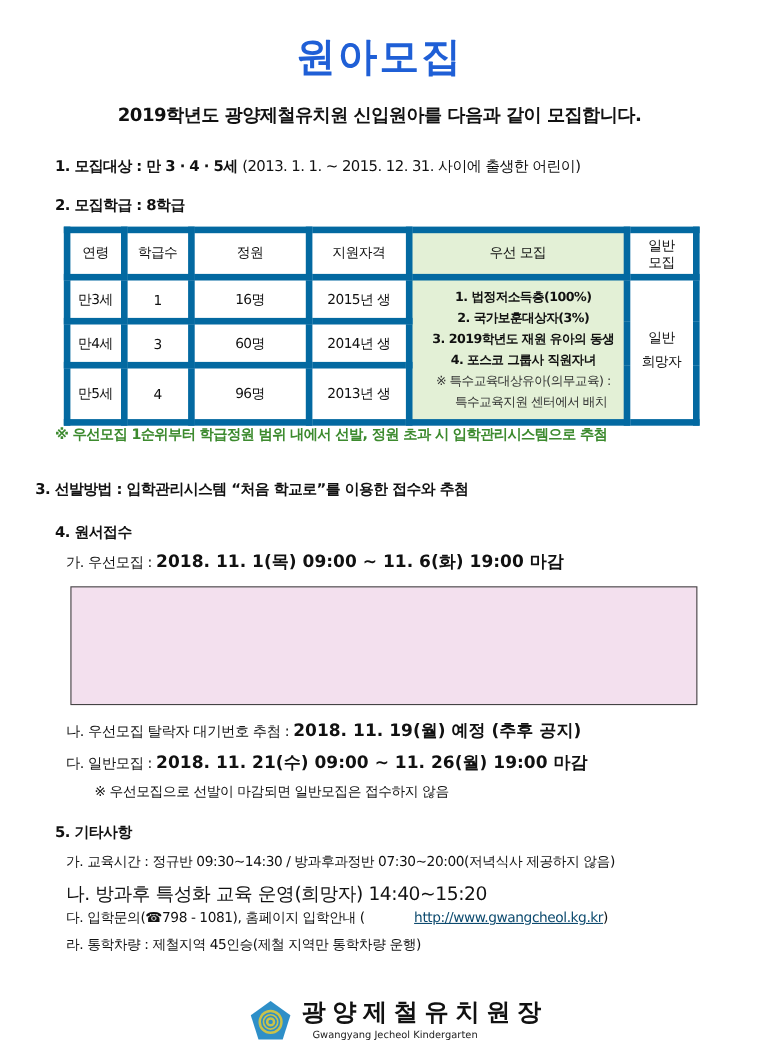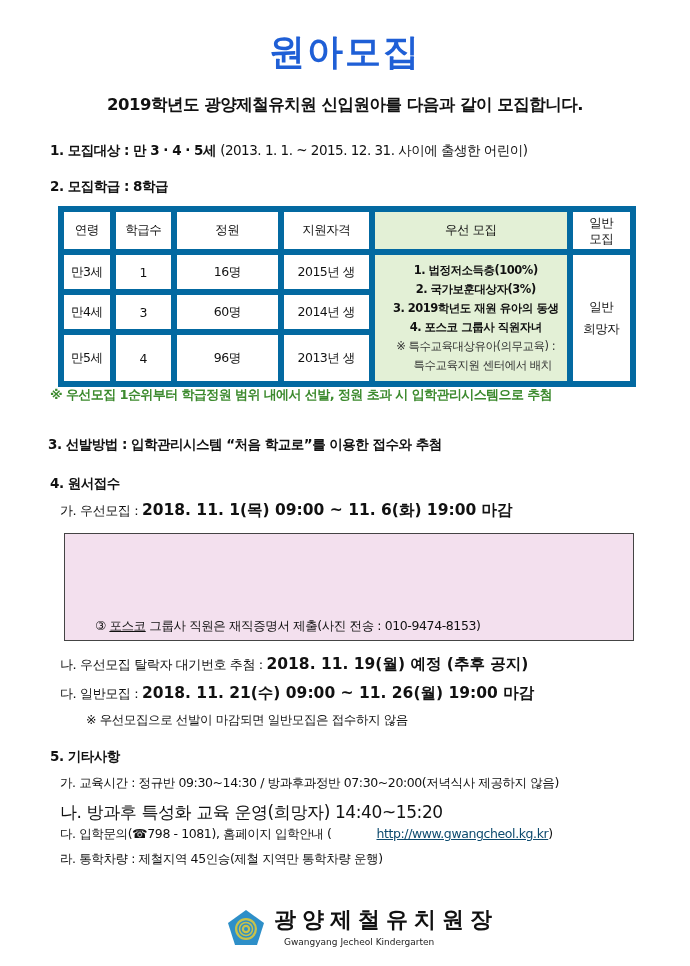--- a/index.html
+++ b/index.html
@@ -92,32 +92,29 @@
     <td>만5세</td>
     <td>4</td>
     <td>96명</td>
     <td>2013년 생</td>
   </tr>
 </tbody>
   </table>
 
 <div class="abs green-note">※ 우선모집 1순위부터 학급정원 범위 내에서 선발, 정원 초과 시 입학관리시스템으로 추첨</div>
 
-<div class="abs sec" style="left:48px; top:436px;">3. 선발방법 : 입학관리시스템 “처음 학교로”를 이용한 접수와 추첨</div>
+<div class="abs sec" style="left:32px; top:436px;">3. 선발방법 : 입학관리시스템 “처음 학교로”를 이용한 접수와 추첨</div>
 
 <div class="abs sec" style="left:50px; top:475px;">4. 원서접수</div>
 
 <div class="abs item" style="left:60px; top:500px;">
   <span>가. 우선모집 : </span><span class="big">2018. 11. 1(목) 09:00 ~ 11. 6(화) 19:00 마감</span>
 </div>
 
 <div class="abs pinkbox">
-  <div class="line" style="left:30px; top:84px;">
-    <span>③ </span><span class="u">포스코</span><span> 그룹사 직원은 재직증명서 제출(사진 전송 : 010-9474-8153)</span>
-  </div>
 </div>
 
 <div class="abs item" style="left:60px; top:654px;">
   <span>나. 우선모집 탈락자 대기번호 추첨 : </span><span class="big">2018. 11. 19(월) 예정 (추후 공지)</span>
 </div>
 
 <div class="abs item" style="left:60px; top:683px;">
   <span>다. 일반모집 : </span><span class="big">2018. 11. 21(수) 09:00 ~ 11. 26(월) 19:00 마감</span>
 </div>
 

